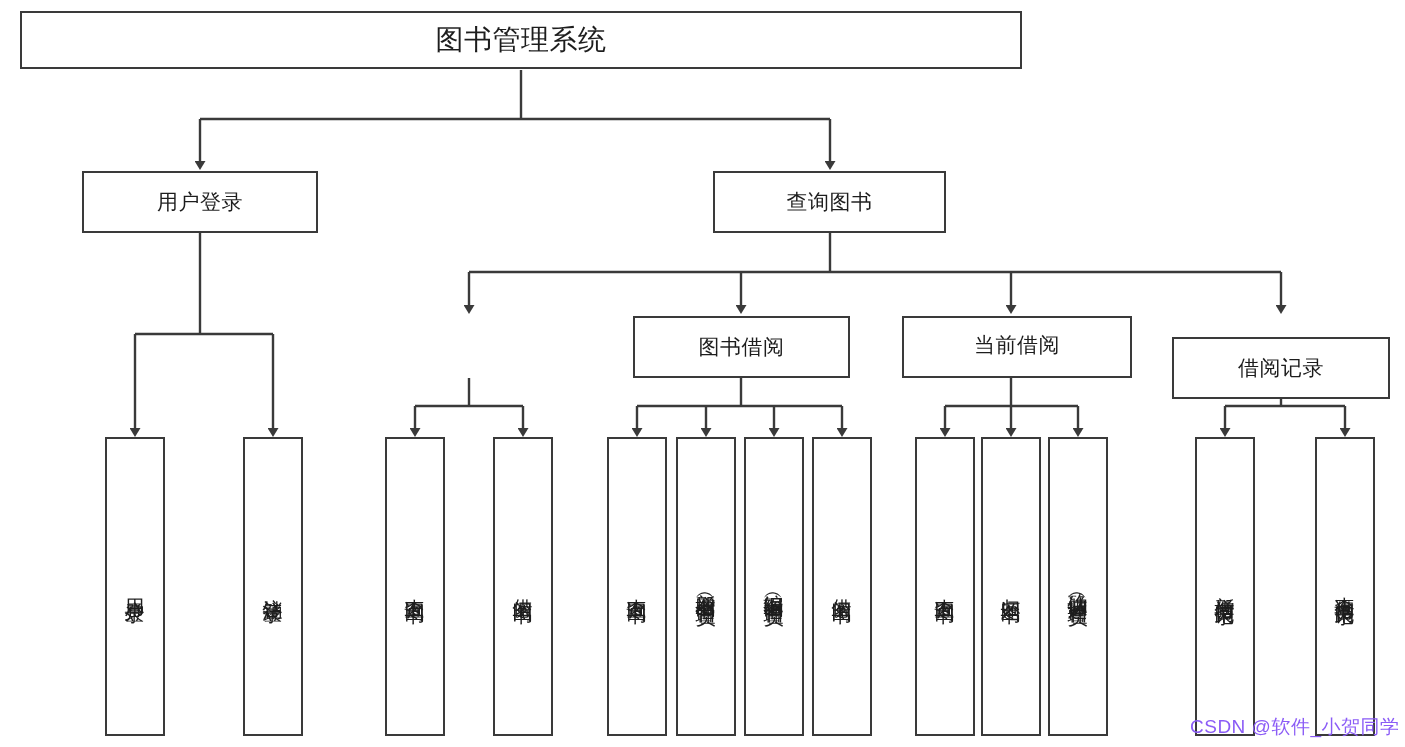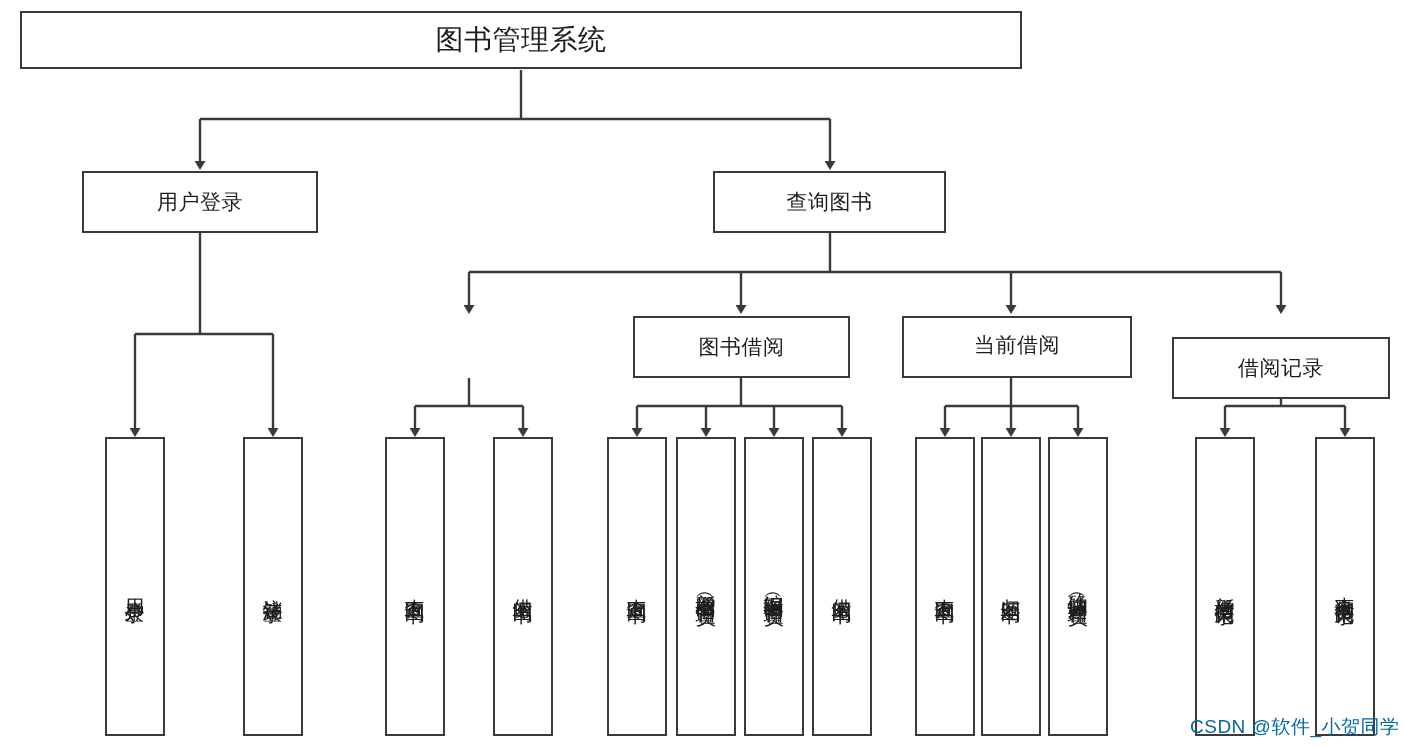--- a/index.html
+++ b/index.html
@@ -60,21 +60,21 @@
     font-size: 20px;
     line-height: 1.1;
     letter-spacing: 2px;
     white-space: nowrap;
   }
   .watermark {
     position: absolute;
     left: 1190px;
     top: 714px;
     font-size: 19px;
-    color: #0369a1;
+    color: #8b5cf6;
     white-space: nowrap;
     letter-spacing: 0.5px;
     pointer-events: none;
   }
 </style>
 </head>
 <body>
 
 <div id="diagram-root">
 

